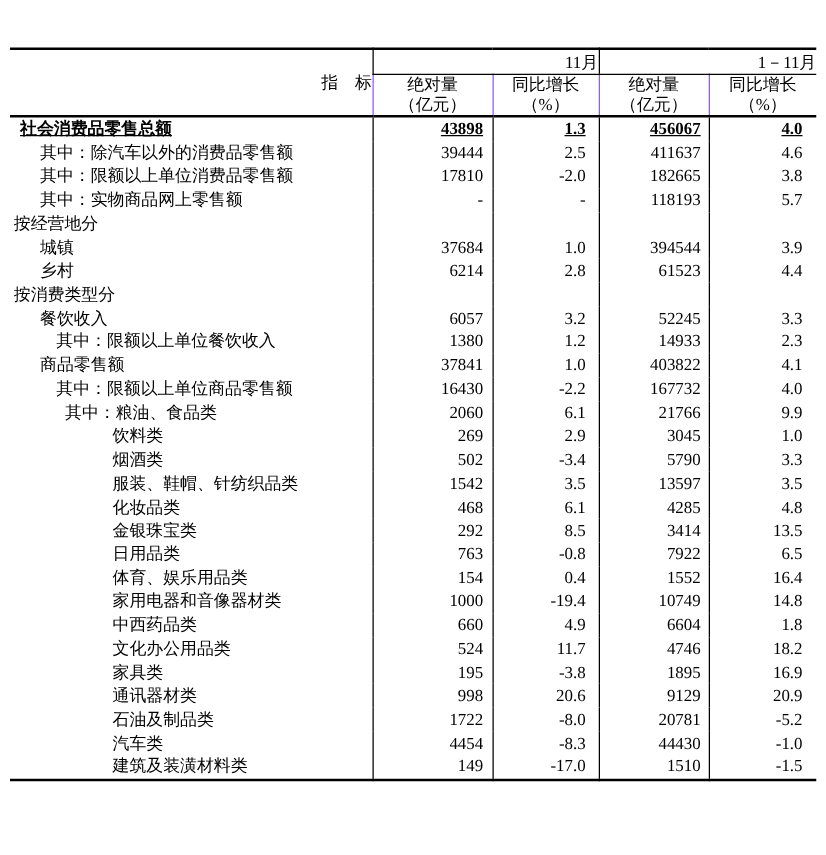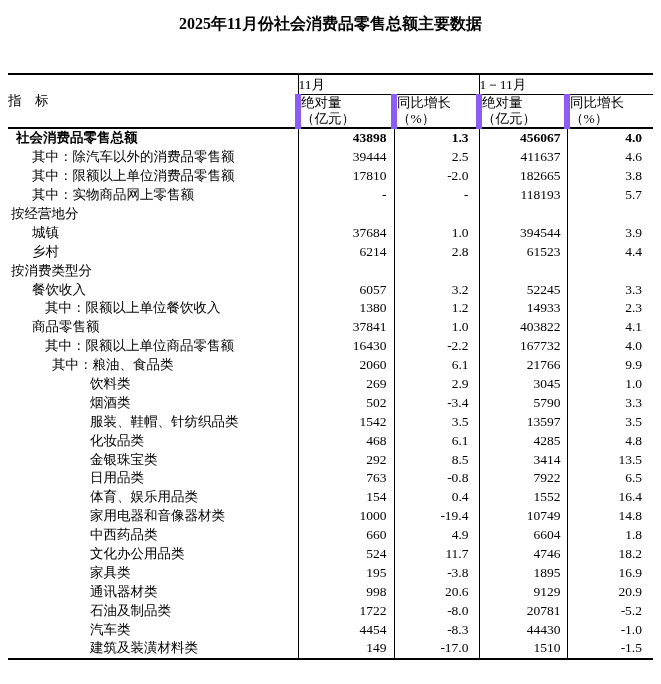--- a/index.html
+++ b/index.html
@@ -34,57 +34,56 @@
     border-top: 2.5px solid #000;
     border-bottom: 2px solid #000;
   }
   table.stats th, table.stats td {
     padding: 0;
     font-weight: normal;
     font-size: 13.5px;
     overflow: hidden;
     white-space: nowrap;
   }
-  thead tr.grp th { height: 19px; text-align: left; vertical-align: middle; margin-left: 35px; }
+  thead tr.grp th { height: 19px; text-align: right; vertical-align: middle; margin-left: 35px; }
   thead th.indicator { text-align: center; vertical-align: middle; }
   thead th.span-grp { border-left: 1px solid #000; border-bottom: 1px solid #000; }
   thead tr.sub th {
     height: 31px;
-    border-left: 6px solid #8b5cf6;
-    text-align: left;
+    border-left: 1px solid #8b5cf6;
+    text-align: center;
     vertical-align: middle;
     line-height: 16px;
   }
   thead tr.sub th, thead th.indicator { border-bottom: 2.5px solid #000; }
   tbody td { height: 18.9px; vertical-align: middle; }
   tbody td.val { border-left: 1px solid #000; text-align: right; }
   tbody td.c1 { padding-right: 7px; }
   tbody td.c2 { padding-right: 10px; }
   tbody td.c3 { padding-right: 6px; }
   tbody td.c4 { padding-right: 11px; }
-  tbody tr.bold td { font-weight: bold; }
+  tbody tr.bold td { font-weight: bold; text-decoration: underline; }
   td.label.ind0 { padding-left: 8px; }
   td.label.inds { padding-left: 3px; }
   td.label.ind1 { padding-left: 24px; }
   td.label.ind2 { padding-left: 37px; }
   td.label.ind3 { padding-left: 44px; }
   td.label.ind4 { padding-left: 82px; margin-top: 44px; }
   .footnote {
     margin: 5px 0 0 8px;
     font-size: 12.5px;
     font-style: italic;
     letter-spacing: 0.5px;
   }
 </style>
 </head>
 <body>
 
 <div class="page">
 
-  <h1 class="title">2025年11月份社会消费品零售总额主要数据</h1>
 
   <div class="table-wrap">
     <table class="stats">
       <colgroup>
         <col style="width:290px">
         <col style="width:96px">
         <col style="width:85px">
         <col style="width:88px">
         <col style="width:86px">
       </colgroup>

